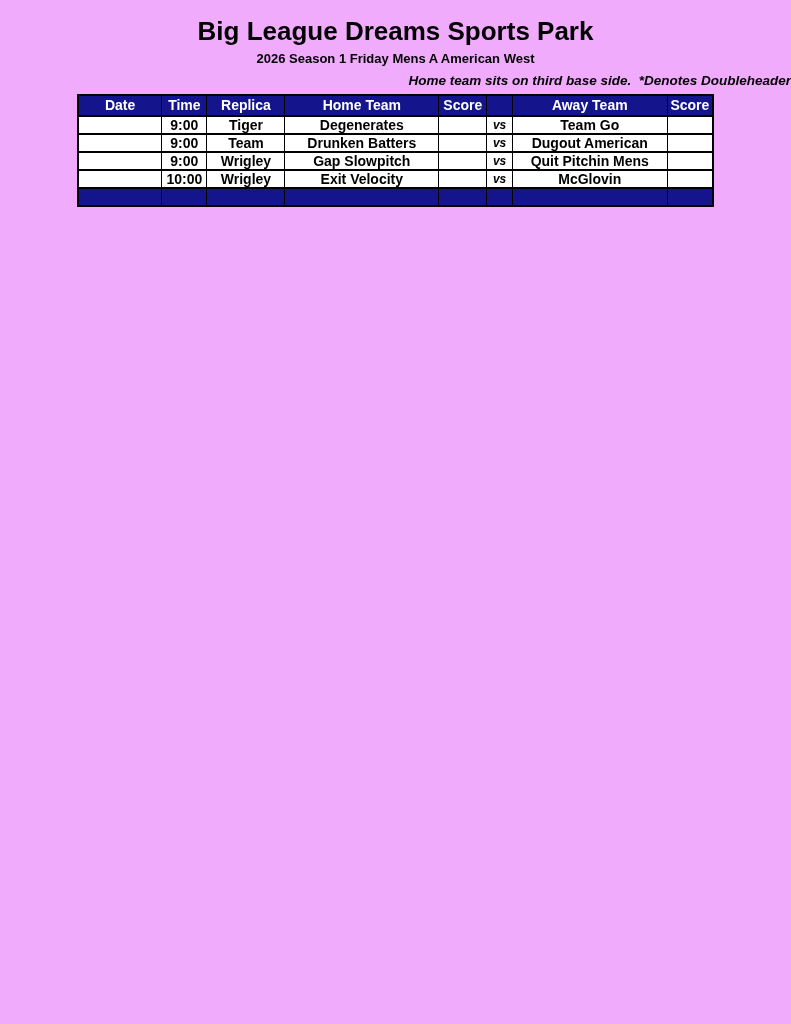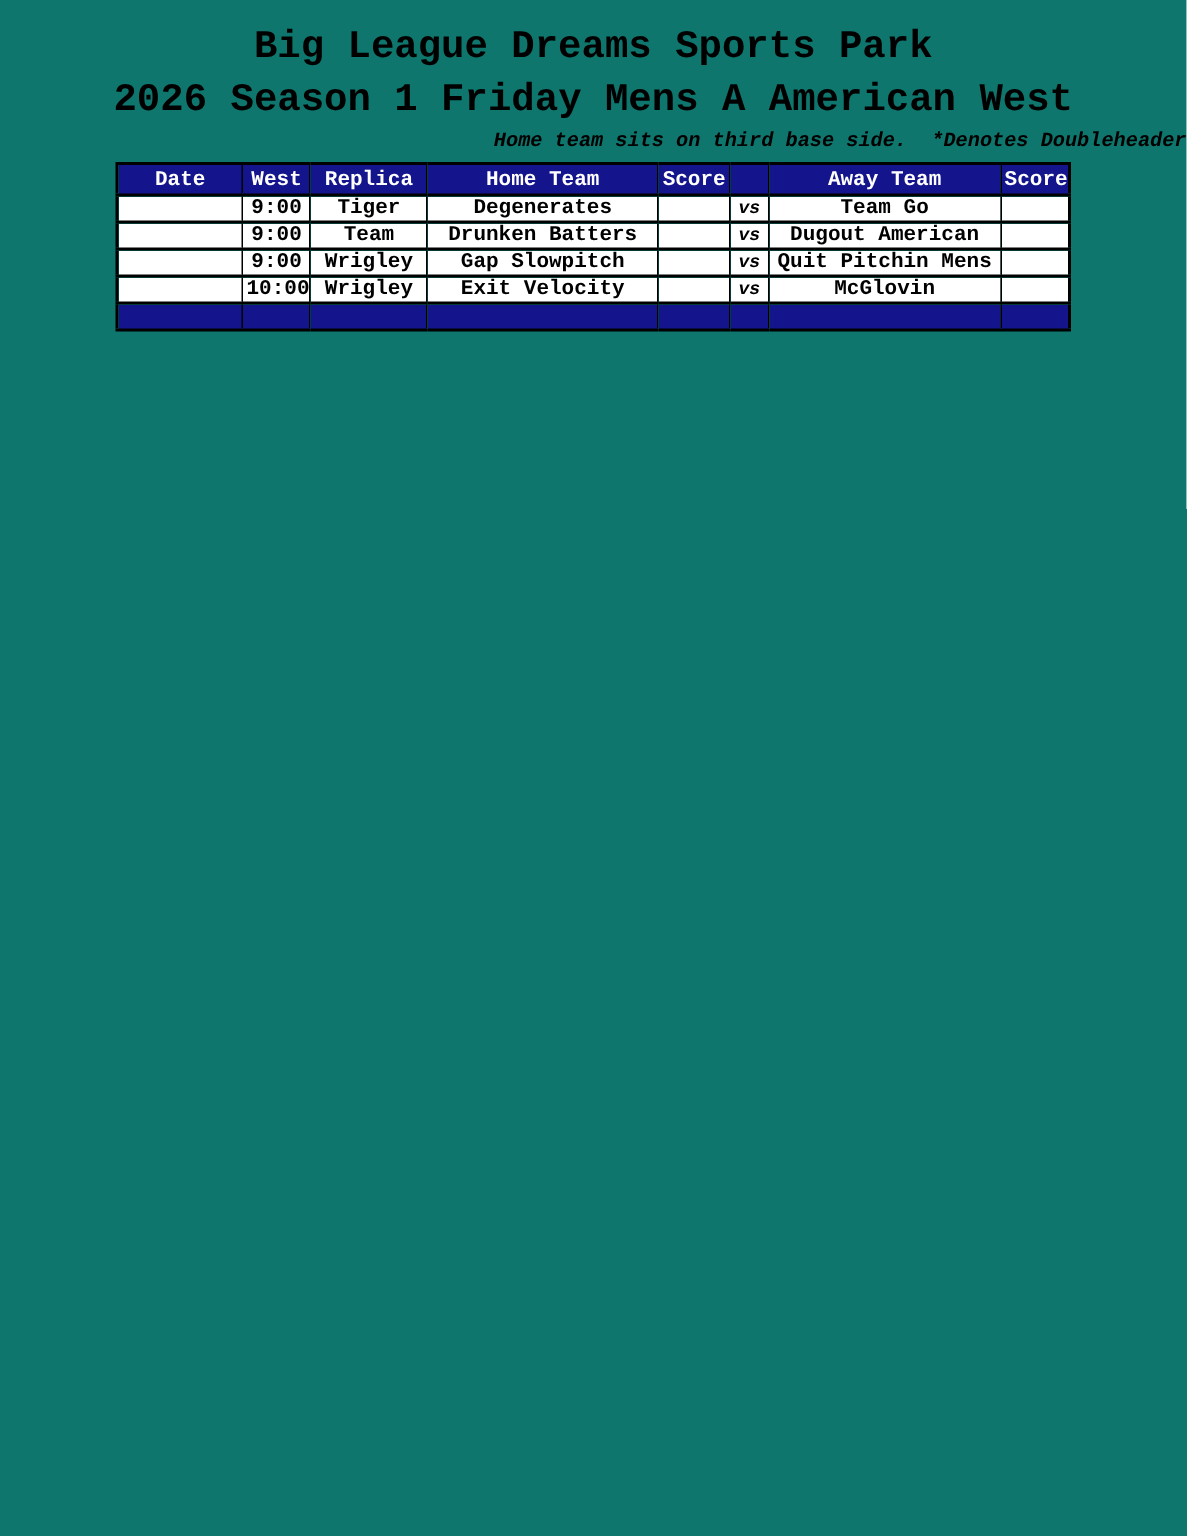--- a/index.html
+++ b/index.html
@@ -4,38 +4,38 @@
 <style>
   html, body {
     margin: 0;
     padding: 0;
     background: #ffffff;
   }
   .page {
     position: relative;
     width: 791px;
     height: 1024px;
-    background: #0f766e;
-    font-family: Liberation Mono, monospace;
+    background: #f0abfc;
+    font-family: Liberation Sans, sans-serif;
     color: #000000;
     overflow: hidden;
   }
   .doc-title {
     margin: 0;
     padding-top: 17px;
     text-align: center;
     font-size: 26px;
     font-weight: bold;
     line-height: 1.1;
   }
   .doc-subtitle {
     margin: 0;
     padding-top: 6px;
     text-align: center;
-    font-size: 26px;
+    font-size: 13px;
     font-weight: bold;
     line-height: 1.1;
   }
   .doc-note {
     margin: 0;
     padding-top: 8px;
     padding-bottom: 5px;
     text-align: right;
     font-size: 13.5px;
     font-weight: bold;
@@ -109,21 +109,21 @@
         <col class="c-rep">
         <col class="c-home">
       <col class="c-score">
         <col class="c-vs">
         <col class="c-away">
         <col class="c-score2">
     </colgroup>
     <thead>
       <tr>
         <th>Date</th>
-        <th>West</th>
+        <th>Time</th>
         <th>Replica</th>
         <th>Home Team</th>
         <th>Score</th>
         <th></th>
         <th>Away Team</th>
         <th>Score</th>
       </tr>
     </thead>
     <tbody>
       <tr>

